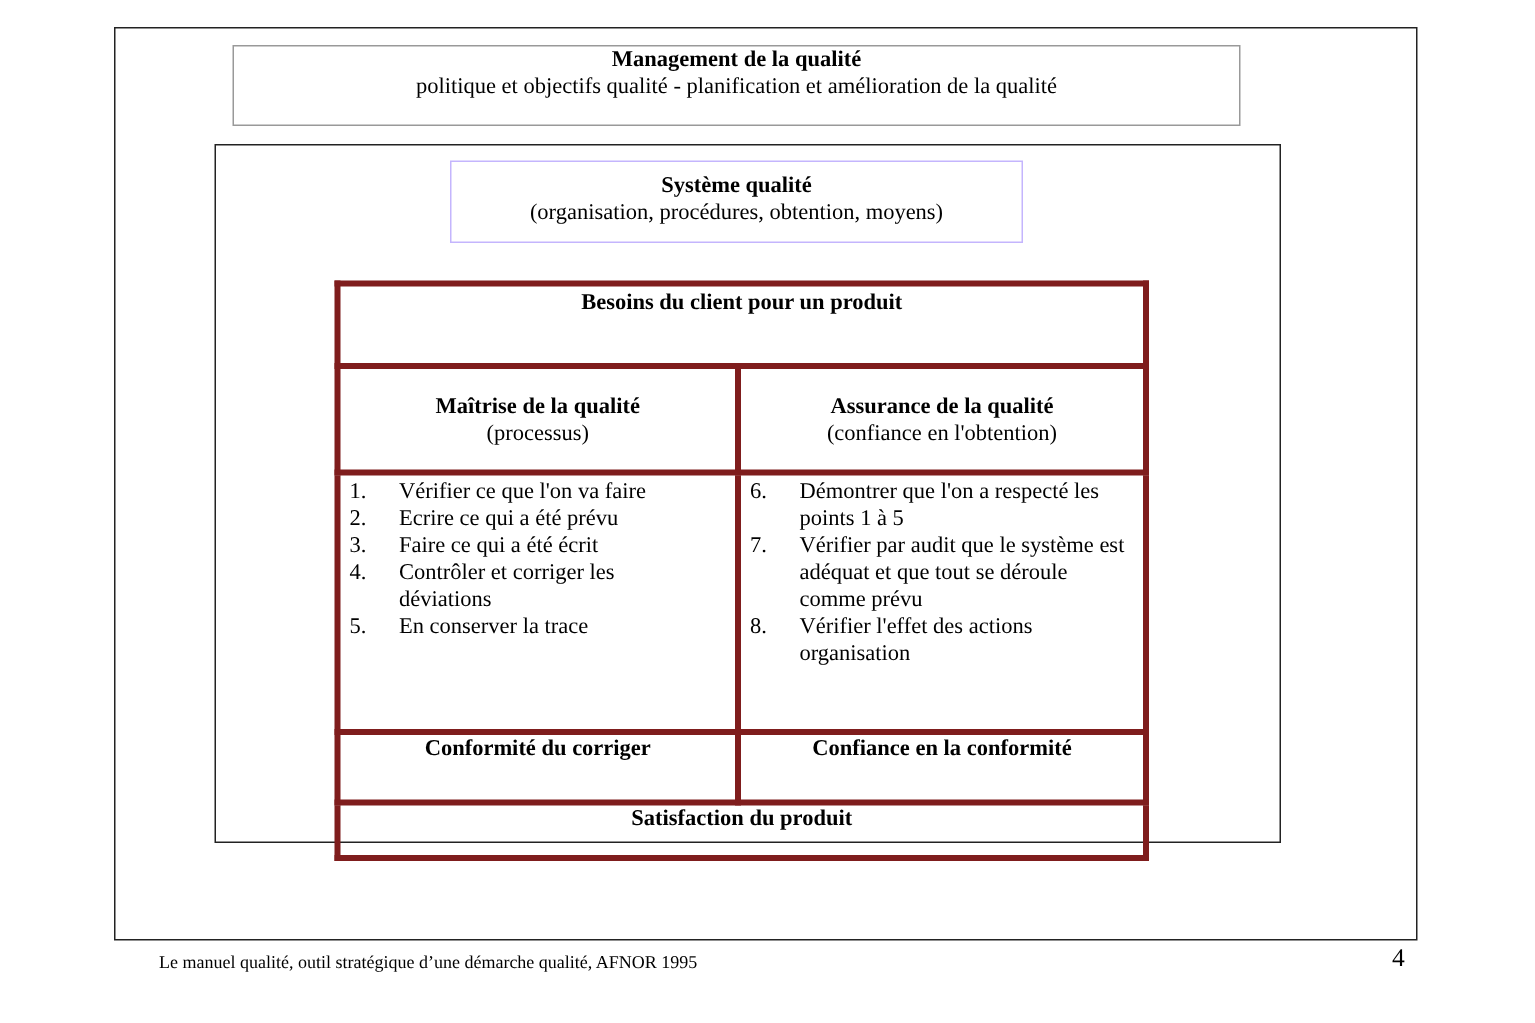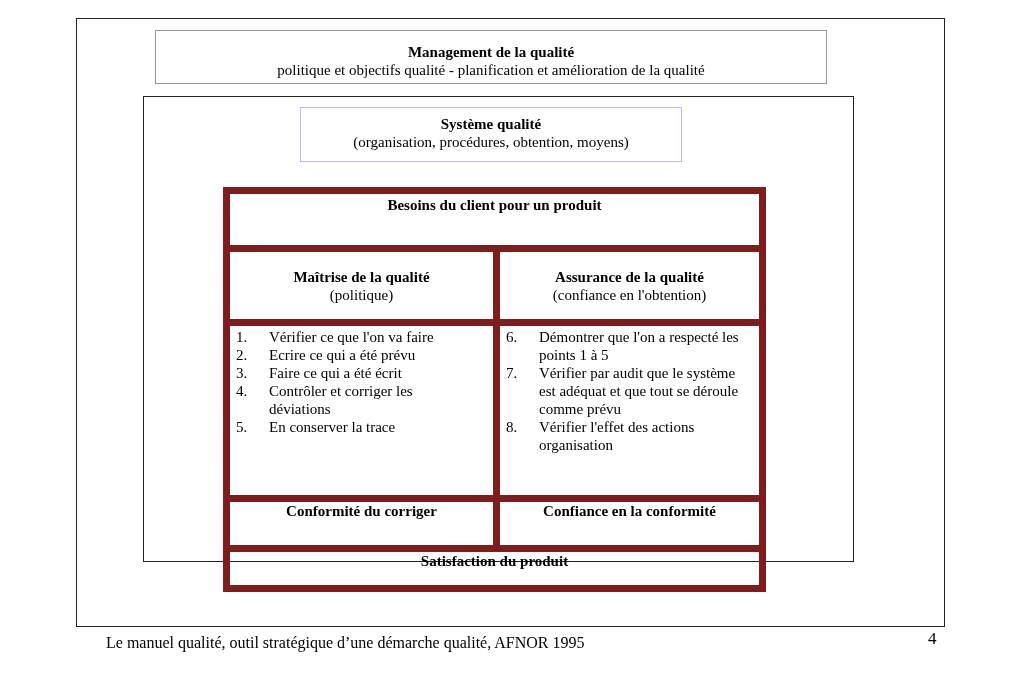--- a/index.html
+++ b/index.html
@@ -2,42 +2,42 @@
 <html><head>
 <meta charset="utf-8">
 <style>
   html, body { margin:0; padding:0; background:#fff; }
   body { width:1023px; height:682px; position:relative; overflow:hidden;
          font-family:"Liberation Serif", "DejaVu Serif", serif; color:#000; }
   .frame { position:absolute; left:76px; top:18px; width:869px; height:609px;
            border:1px solid #222; box-sizing:border-box; }
   .mgmt { position:absolute; left:155px; top:30px; width:672px; height:54px;
           border:1px solid #999; box-sizing:border-box; text-align:center;
-          font-size:15px; line-height:18px; padding-top:12px; }
+          font-size:15px; line-height:18px; padding-top:0; }
   .mgmt .t { font-weight:bold; }
   .sysframe { position:absolute; left:143px; top:96px; width:711px; height:466px;
               border:1px solid #222; box-sizing:border-box; }
   .sys { position:absolute; left:300px; top:107px; width:382px; height:55px;
          border:1px solid #c4b5fd; box-sizing:border-box; text-align:center;
          font-size:15px; line-height:18px; padding-top:7px; }
   .sys .t { font-weight:bold; }
   table.q { position:absolute; left:223px; top:187px; width:543px; height:363px;
             border-collapse:collapse; font-size:15px; line-height:18px; }
-  table.q td { border:7px solid #7f1d1d; vertical-align:top; padding:0; }
+  table.q td { border:4px solid #7f1d1d; vertical-align:top; padding:0; }
   .hd { height:49px; text-align:center; font-weight:bold; padding-top:2px !important; }
   .sub { height:67px; text-align:center; vertical-align:middle !important; }
   .sub .t { font-weight:bold; }
   .list { height:169px; }
   .list ol { list-style:none; margin:2px 0 0 0; padding:0 6px 0 6px; }
   .list li { display:flex; }
   .list li .n { width:33px; flex:none; }
   .list li .tx { flex:1; }
   .res { height:43px; text-align:center; font-weight:bold; }
   .sat { height:33px; text-align:center; font-weight:bold; }
-  .footer { position:absolute; left:106px; top:634px; font-size:16px;
+  .footer { position:absolute; left:106px; top:634px; font-size:12px;
             font-family:"Liberation Serif", serif; }
   .pagenum { position:absolute; left:928px; top:629px; font-size:17px; }
 </style>
 </head>
 <body>
 
 <div class="frame"></div>
 
 <div class="mgmt">
   <div class="t">Management de la qualité</div>
@@ -52,21 +52,21 @@
 </div>
 
 <table class="q">
   <tbody>
       <tr>
     <td class="hd" colspan="2">Besoins du client pour un produit</td>
   </tr>
   <tr>
     <td class="sub" style="width:263px">
       <div class="t">Maîtrise de la qualité</div>
-      <div>(politique)</div>
+      <div>(processus)</div>
     </td>
     <td class="sub">
       <div class="t">Assurance de la qualité</div>
       <div>(confiance en l'obtention)</div>
     </td>
   </tr>
   <tr>
     <td class="list">
       <ol>
         <li>

